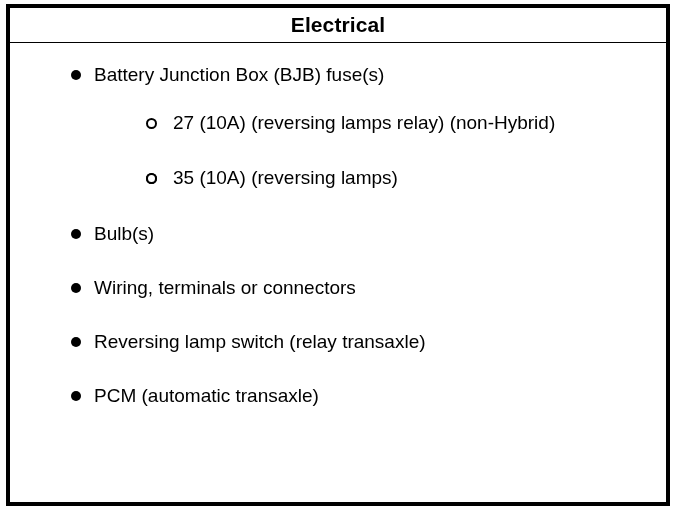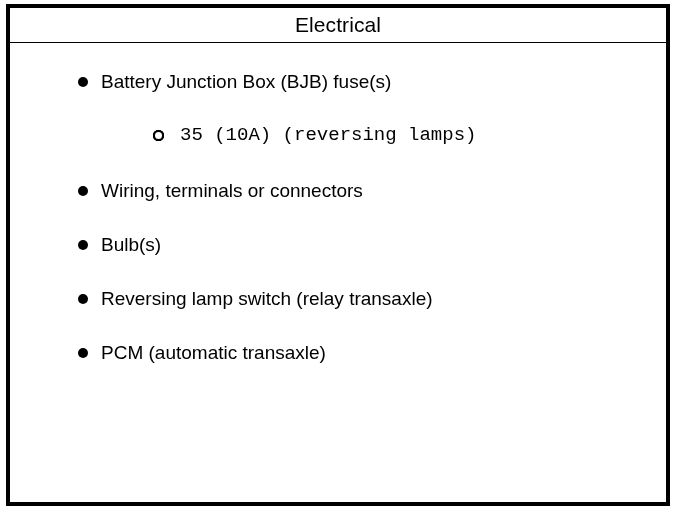--- a/index.html
+++ b/index.html
@@ -39,35 +39,35 @@
     box-sizing: border-box;
     height: 35px;
     border-bottom: 1px solid #000000;
     display: flex;
     align-items: center;
     justify-content: center;
     background: #ffffff;
   }
   .table-header-title {
     font-size: 21px;
-    font-weight: normal;
+    font-weight: bold;
     letter-spacing: 0.1px;
     line-height: 1;
     padding-bottom: 1px;
   }
 
   
   .table-body {
     box-sizing: border-box;
     padding: 14px 0 0 0;
   }
 
   ul.level1 {
     list-style: none;
-    margin: 12px;
+    margin: 5px;
     padding: 0;
   }
 
   li.item-l1 {
     position: relative;
     padding-left: 79px;
     font-size: 19px;
     line-height: 25px;
     margin-bottom: 29px;
   }
@@ -95,21 +95,20 @@
 
   li.item-l2 {
     position: relative;
     padding-left: 79px;
     font-size: 19px;
     line-height: 28px;
     margin-bottom: 27px;
   }
   li.item-l2:last-child {
     margin-bottom: 0;
-    font-family: Liberation Mono, monospace;
   }
   li.item-l2 > .bullet-circle {
     position: absolute;
     left: 52px;
     top: 9px;
     width: 7px;
     height: 7px;
     border-radius: 50%;
     border: 2px solid #000000;
     background: #ffffff;
@@ -134,39 +133,40 @@
     <div class="table-body">
       <ul class="level1">
 
         <li class="item-l1">
           <span class="bullet-disc"></span>
           <span class="item-text">Battery Junction Box (BJB) fuse(s)</span>
 
           <ul class="level2">
             <li class="item-l2">
               <span class="bullet-circle"></span>
+              <span class="item-text">27 (10A) (reversing lamps relay) (non-Hybrid)</span>
             </li>
             <li class="item-l2">
               <span class="bullet-circle"></span>
             </li>
             <li class="item-l2">
               <span class="bullet-circle"></span>
               <span class="item-text">35 (10A) (reversing lamps)</span>
             </li>
           </ul>
         </li>
 
         <li class="item-l1">
           <span class="bullet-disc"></span>
-          <span class="item-text">Wiring, terminals or connectors</span>
+          <span class="item-text">Bulb(s)</span>
         </li>
 
         <li class="item-l1">
           <span class="bullet-disc"></span>
-          <span class="item-text">Bulb(s)</span>
+          <span class="item-text">Wiring, terminals or connectors</span>
         </li>
 
         <li class="item-l1">
           <span class="bullet-disc"></span>
           <span class="item-text">Reversing lamp switch (relay transaxle)</span>
         </li>
 
         <li class="item-l1">
           <span class="bullet-disc"></span>
           <span class="item-text">PCM (automatic transaxle)</span>

